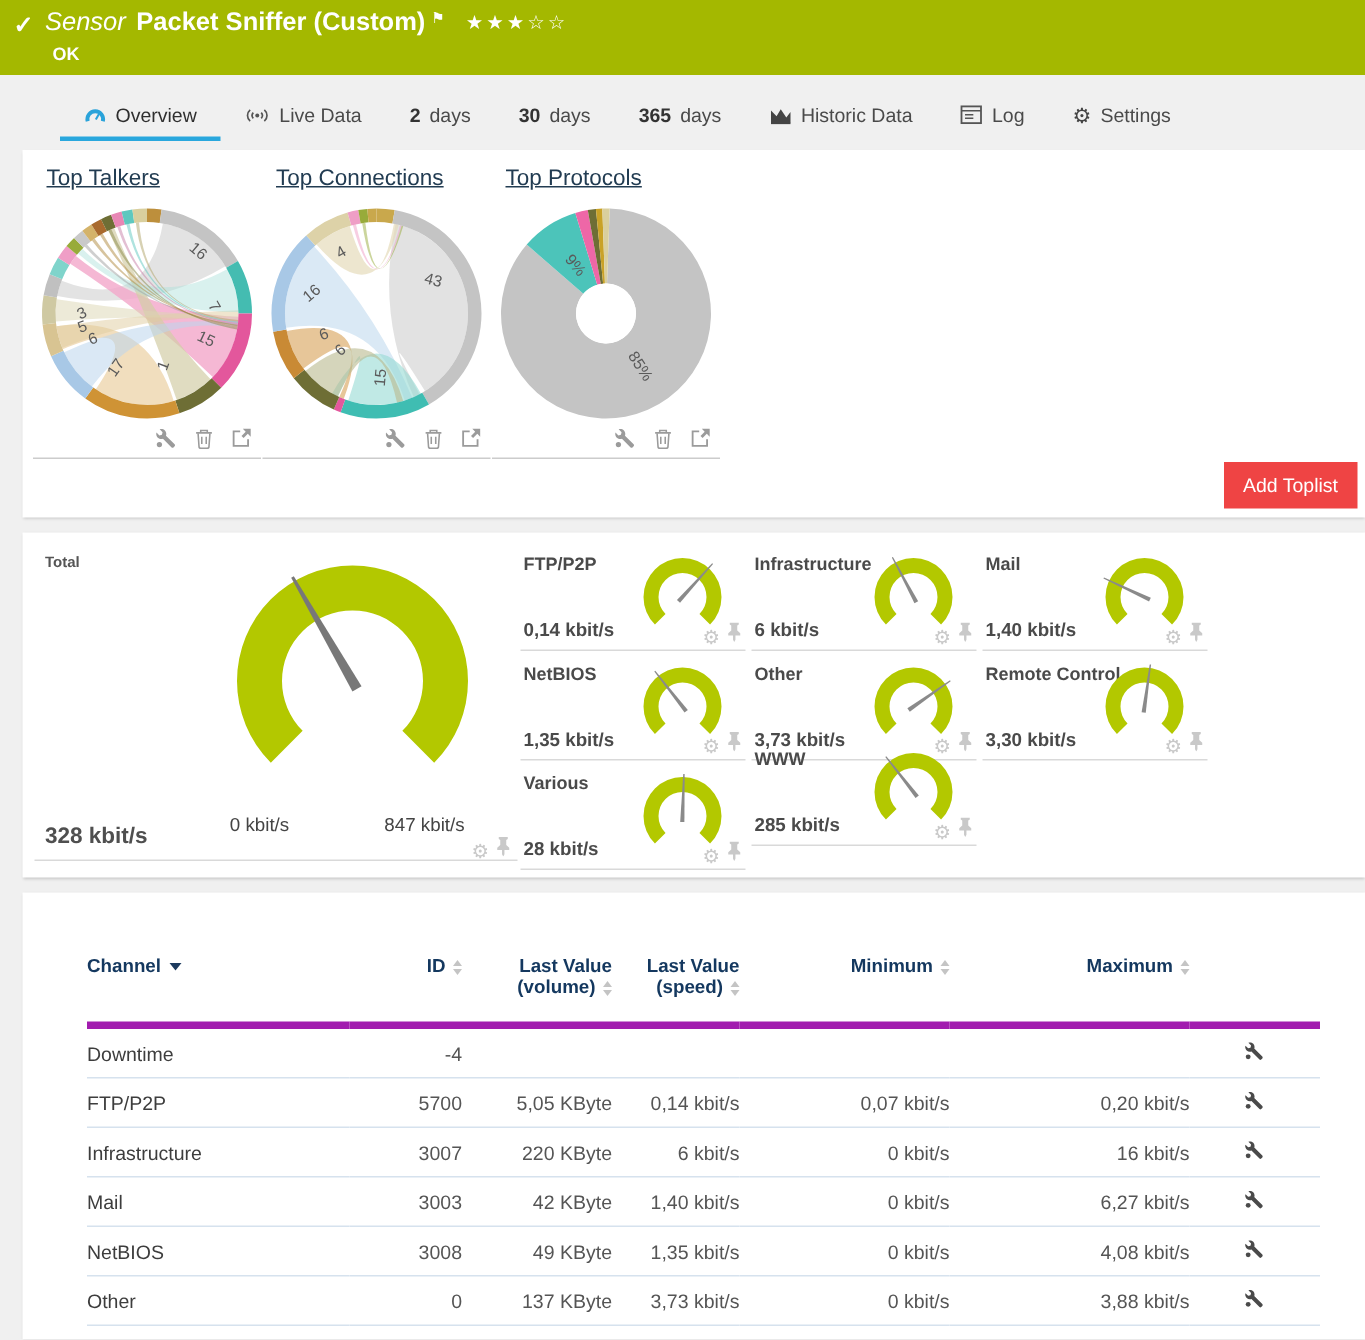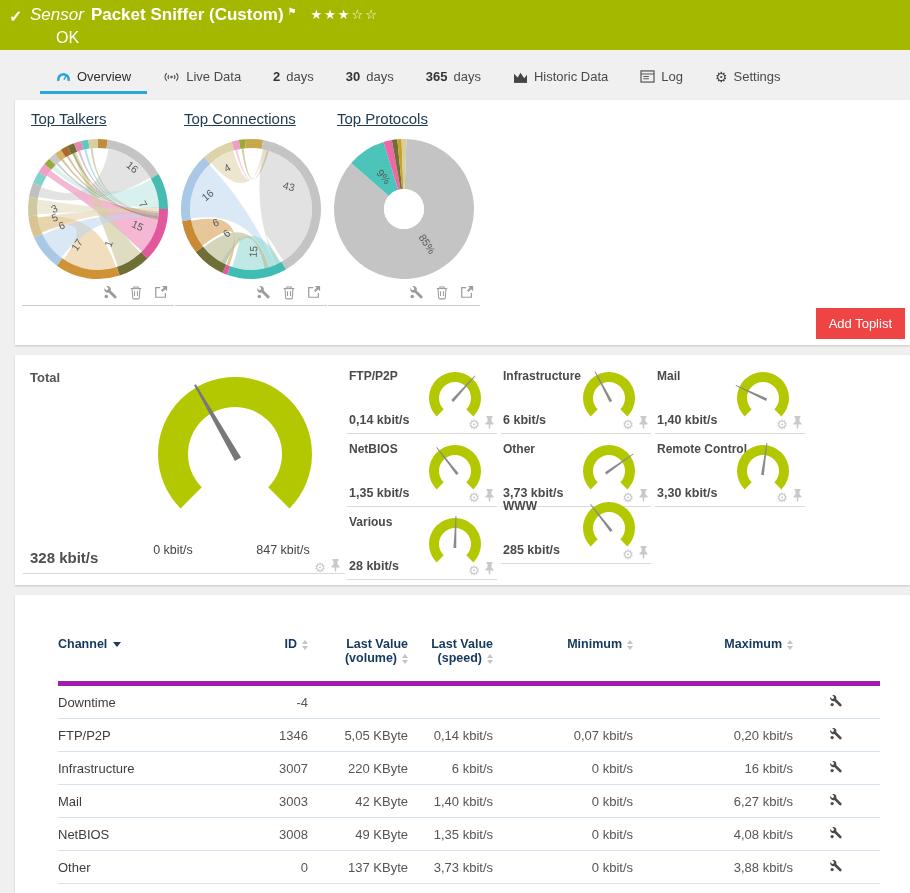--- a/index.html
+++ b/index.html
@@ -6,42 +6,42 @@
   .page{position:relative;width:910px;height:893px;background:#f0f0f0;overflow:hidden;
         font-family:"Liberation Sans",sans-serif;-webkit-font-smoothing:antialiased;}
   
   .topbar{position:absolute;left:0;top:0;width:910px;height:50px;background:#a4b800;color:#fff;}
   .topbar .check{position:absolute;left:9px;top:7px;font-size:16px;font-weight:bold;}
   .titlerow{position:absolute;left:30px;top:5px;display:flex;align-items:flex-start;}
   .sensor-word{font-style:italic;font-size:17px;margin-right:7px;}
   .sensor-title{font-weight:bold;font-size:17px;}
   .flag{font-size:10px;margin:1px 0 0 4px;}
   .stars{font-size:13px;letter-spacing:2px;margin:2px 0 0 14px;}
-  .ok{position:absolute;left:56px;top:29px;font-size:16px;font-weight:normal;}
+  .ok{position:absolute;left:35px;top:29px;font-size:12px;font-weight:bold;}
   
   .tabbar{position:absolute;left:0;top:62px;width:864px;height:33px;display:flex;padding-left:40px;box-sizing:border-box;}
   .tab{display:flex;align-items:center;gap:6px;padding:0 16px;font-size:13px;color:#4a4a4a;height:29px;border-bottom:3px solid transparent;cursor:pointer;white-space:nowrap;}
   .tab.active{border-bottom-color:#29a7dd;color:#2e2e2e;}
   .tab b{font-weight:bold;color:#333;}
   .tab .ticon{display:inline-flex;align-items:center;}
   
   .panel{position:absolute;left:15px;width:895px;background:#fff;box-shadow:0 1px 2px rgba(0,0,0,.18);}
   .panel-toplists{top:100px;height:245px;}
   .panel-gauges{top:355px;height:230px;}
   .panel-table{top:595px;height:298px;}
   
   .tl-tile{position:absolute;top:10px;width:152px;}
   .tl-title{font-size:15px;color:#223c52;padding-left:9px;height:22px;text-decoration:underline;}
   .tl-svg{display:block;margin:2px auto 0;}
   .tl-icons{display:flex;justify-content:flex-end;align-items:center;gap:11px;padding:0 6px 5px 0;border-bottom:1px solid #ccc;height:16px;}
   .tl-icons span{display:inline-flex;cursor:pointer;}
   .add-btn{position:absolute;right:5px;top:208px;background:#ef4444;color:#fff;border:none;font-size:13px;padding:8px 13px;font-family:inherit;cursor:pointer;}
   
   .total-tile{position:absolute;left:8px;top:5px;width:322px;height:213px;border-bottom:1px solid #d9d9d9;}
-  .total-label{position:absolute;left:7px;top:10px;font-size:13px;font-weight:bold;color:#555;}
+  .total-label{position:absolute;left:7px;top:10px;font-size:10px;font-weight:bold;color:#555;}
   #total-gauge{position:absolute;left:122px;top:6px;}
   .total-min{position:absolute;left:105px;top:183px;width:90px;text-align:center;font-size:12.5px;color:#444;}
   .total-max{position:absolute;left:215px;top:183px;width:90px;text-align:center;font-size:12.5px;color:#444;}
   .total-value{position:absolute;left:7px;top:189px;font-size:15px;font-weight:bold;color:#4f4f4f;}
   .tile-icons{position:absolute;display:flex;align-items:center;gap:4px;color:#c9c9c9;}
   .total-tile .tile-icons{right:4px;top:198px;}
   .gear-txt{font-size:13px;line-height:1;cursor:pointer;}
   .gtile{position:absolute;width:150px;height:70px;border-bottom:1px solid #d9d9d9;}
   .gtile-label{position:absolute;left:2px;top:6px;font-size:12px;font-weight:bold;color:#4a4a4a;}
   .gtile-value{position:absolute;left:2px;top:50px;font-size:12.5px;font-weight:bold;color:#4a4a4a;}
@@ -515,21 +515,21 @@
             <td class="col-max"></td>
             <td class="col-action"><span><svg width="13" height="13" viewBox="0 0 16 16">
                   <g fill="#4a4a4a">
                     <path d="M14.2 12.8 7.6 6.2c.5-1.3.2-2.8-.8-3.9C5.7 1.2 4.1.9 2.8 1.4l2.2 2.2-.5 1.9-1.9.5L.4 3.8C-.1 5.1.3 6.7 1.4 7.8c1.1 1 2.6 1.3 3.9.8l6.6 6.6c.4.4 1 .4 1.4 0l.9-.9c.4-.5.4-1.1 0-1.5z"></path>
                     <circle cx="2.6" cy="13" r="2"></circle>
                   </g>
                 </svg></span></td>
           </tr>
           <tr>
             <td class="col-channel">FTP/P2P</td>
-            <td class="col-id">1346</td>
+            <td class="col-id">5700</td>
             <td class="col-volume">5,05 KByte</td>
             <td class="col-speed">0,14 kbit/s</td>
             <td class="col-min">0,07 kbit/s</td>
             <td class="col-max">0,20 kbit/s</td>
             <td class="col-action"><span><svg width="13" height="13" viewBox="0 0 16 16">
                   <g fill="#4a4a4a">
                     <path d="M14.2 12.8 7.6 6.2c.5-1.3.2-2.8-.8-3.9C5.7 1.2 4.1.9 2.8 1.4l2.2 2.2-.5 1.9-1.9.5L.4 3.8C-.1 5.1.3 6.7 1.4 7.8c1.1 1 2.6 1.3 3.9.8l6.6 6.6c.4.4 1 .4 1.4 0l.9-.9c.4-.5.4-1.1 0-1.5z"></path>
                     <circle cx="2.6" cy="13" r="2"></circle>
                   </g>
                 </svg></span></td>

